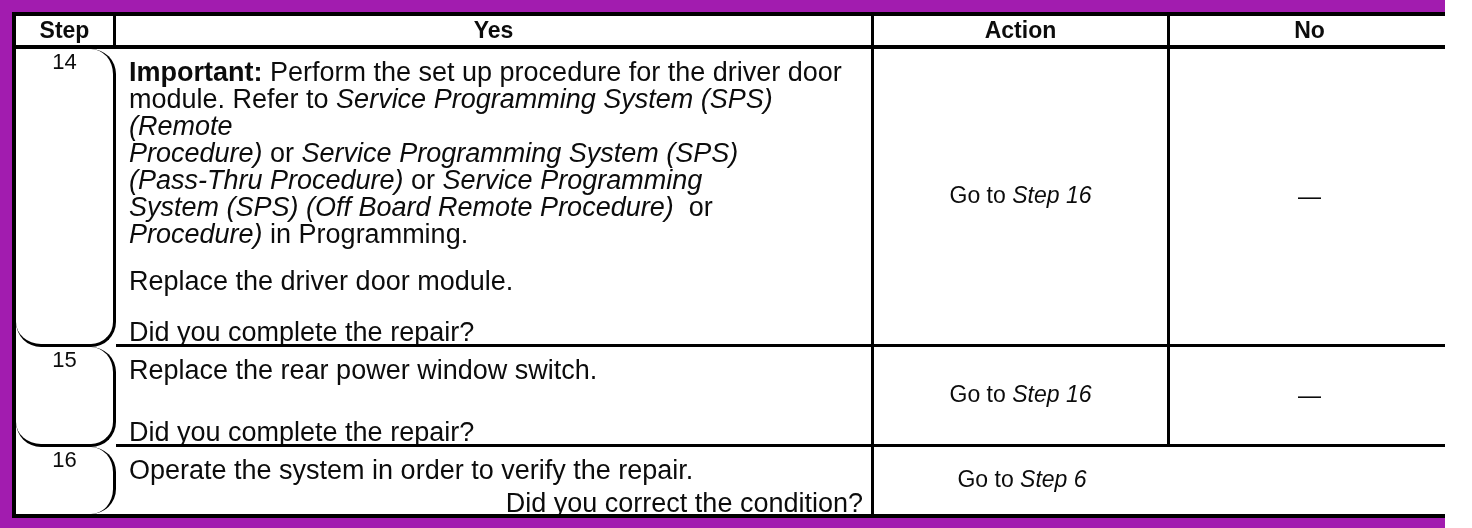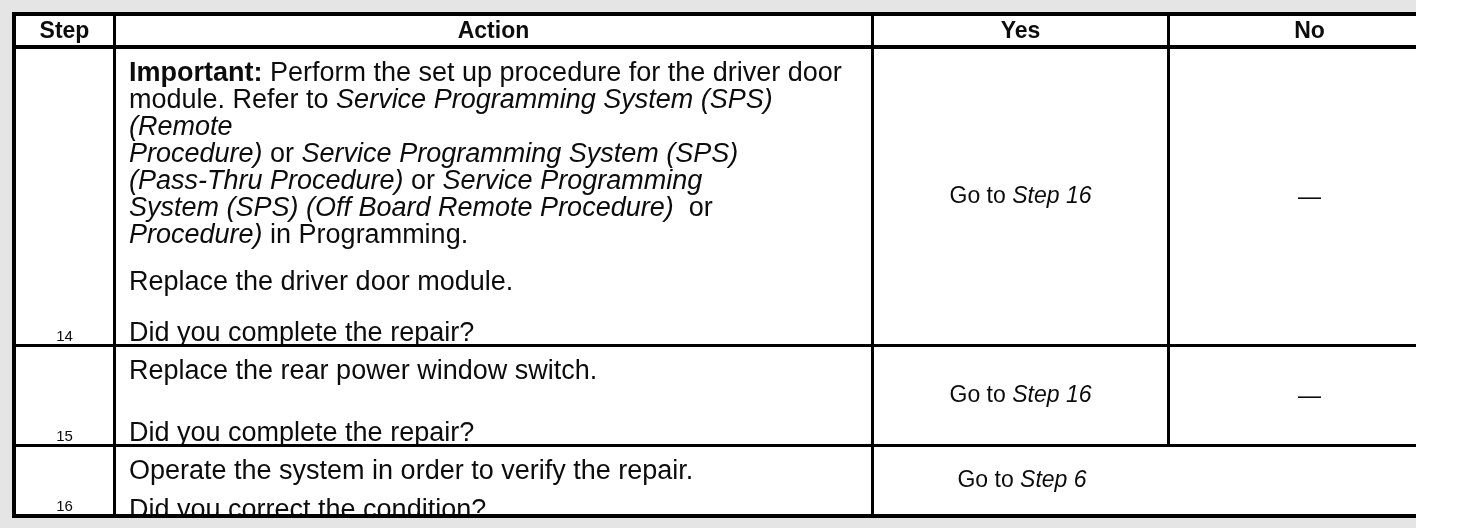--- a/index.html
+++ b/index.html
@@ -1,64 +1,64 @@
 <!DOCTYPE html>
 <html><head>
 <meta charset="utf-8">
 <style>
   html,body { margin:0; padding:0; }
   body {
     width:1472px; height:528px; background:#ffffff;
     font-family:"Liberation Sans", sans-serif; color:#0c0c0c;
   }
-  .sheet { position:relative; width:1416px; height:528px; background:#e5e5e5; overflow:hidden; }
+  .sheet { position:relative; width:1416px; height:528px; background:#a21caf; overflow:hidden;padding-left:29px; }
   .tbl {
     position:absolute; left:12px; top:12px;
     display:grid;
     grid-template-columns:100px 758px 296px 279px;
     grid-template-rows:33px 298px 100px 67px;
     border:4px solid #000; background:#fff;
   }
   .cell { box-sizing:border-box; border-right:3px solid #000; border-bottom:3px solid #000; overflow:hidden; }
   .last-col { border-right:none; }
   .bb0 { border-bottom:none; }
   .hdr {
     border-bottom-width:4px; font-weight:bold; font-size:23px;
     display:flex; align-items:center; justify-content:center;
   }
-  .step-cell { display:flex; align-items:flex-end; justify-content:center; font-size:15px; }
+  .step-cell { display:flex; align-items:flex-start; justify-content:center; font-size:22px;border-radius:25px; }
   .action-cell { font-size:27px; line-height:27px; padding:10px 8px 0 13px; }
   .line { white-space:pre-wrap; }
   .i { font-style:italic; }
   .b { font-weight:bold; }
   .r14 .para2 { margin-top:20px; }
   .r14 .question { margin-top:24px; }
   .r15 .question { margin-top:35px; }
-  .r16 .question { margin-top:12px; }
+  .r16 .question { margin-top:6px;text-align:right; }
   .ans-cell {
     display:flex; flex-direction:column; align-items:center;
     font-size:23px; line-height:27px; text-align:center;
   }
   .v-end { justify-content:center; padding-bottom:2px; }
   .v-center { justify-content:center; }
 </style>
 </head>
 <body>
 
 <div class="sheet">
   <div class="tbl">
 
     <div class="cell hdr">
       <span>Step</span>
     </div>
     <div class="cell hdr">
-      <span>Action</span>
+      <span>Yes</span>
     </div>
     <div class="cell hdr">
-      <span>Yes</span>
+      <span>Action</span>
     </div>
     <div class="cell hdr last-col">
       <span>No</span>
     </div>
 
     <div class="cell step-cell">
       <span>14</span>
     </div>
     <div class="cell action-cell r14">
       <div>

